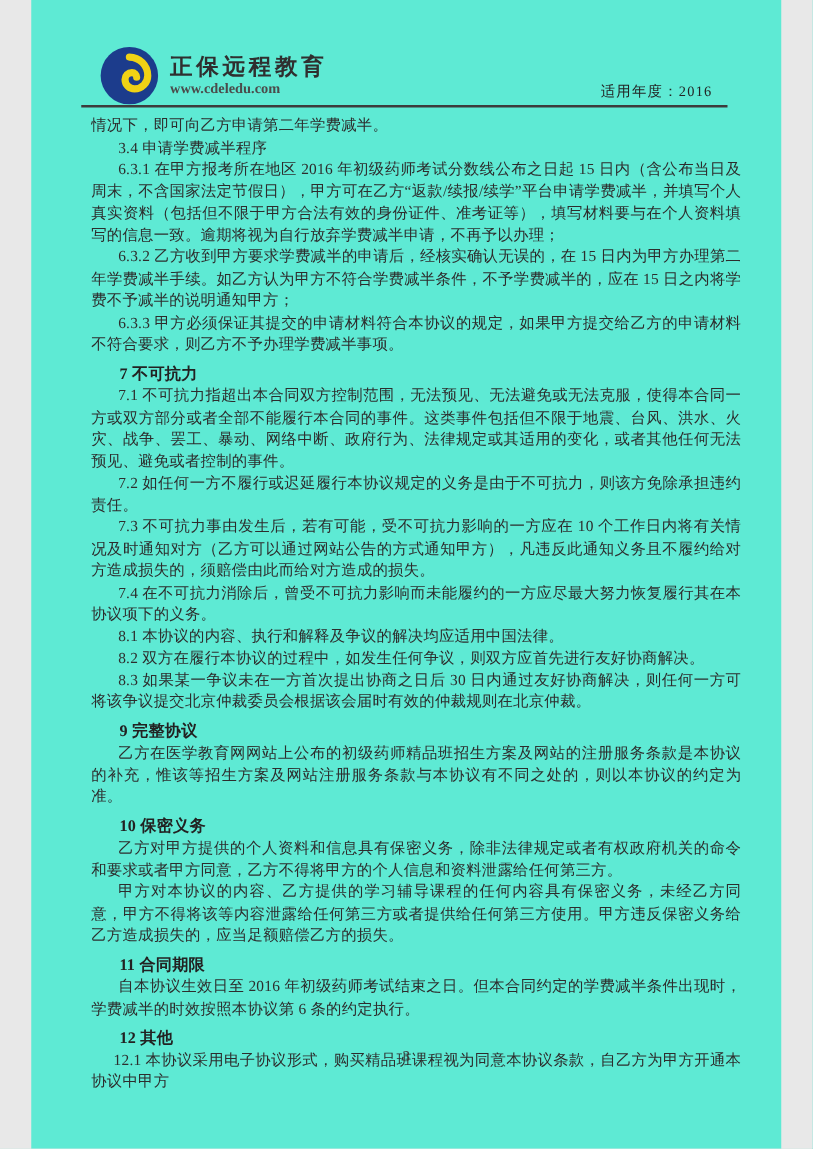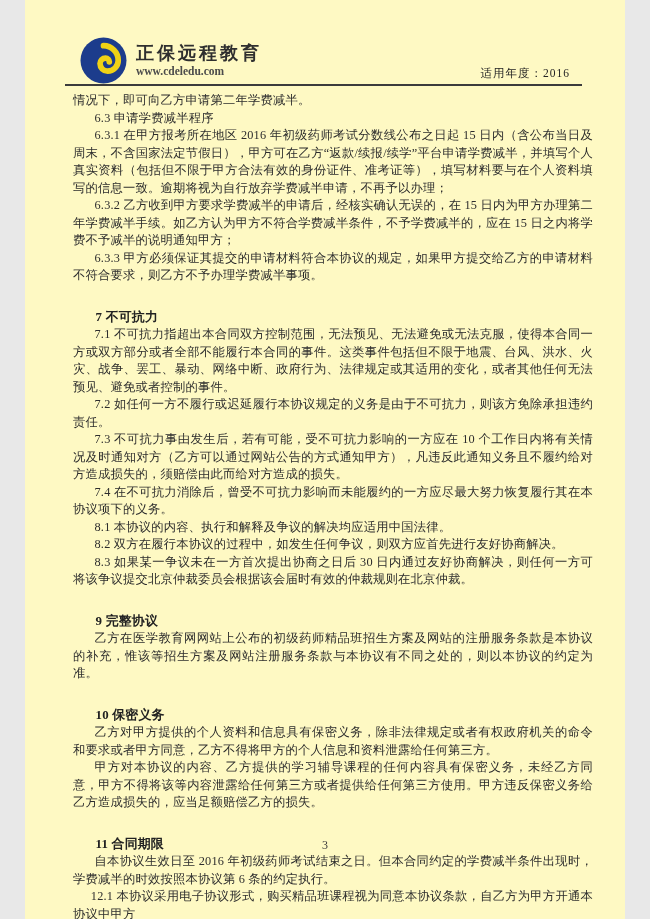--- a/index.html
+++ b/index.html
@@ -2,21 +2,21 @@
 <html lang="zh" style="--logo-blue: #1c3c8c; --logo-yellow: #f0d215; --rule-color: #3c3c3c;"><head>
 <meta charset="utf-8">
 <style>
   * { margin: 0; padding: 0; box-sizing: border-box; }
   html, body { background: #e8e8e8; }
   .page {
     position: relative;
     width: 600px;
     height: 919px;
     margin: 0 auto;
-    background: #fef9c3;
+    background: #5eead4;
     overflow: hidden;
     font-family: "Liberation Serif", "DejaVu Serif", serif;
   }
 
   
   .logo-row {
     position: absolute;
     top: 37px;
     left: 55px;
     display: flex;
@@ -70,21 +70,21 @@
   }
   .doc-body p { margin: 0; }
   .doc-body p.indent { text-indent: 1.75em; }
   .doc-body p.indent-sm { text-indent: 1.45em; }
   .doc-body p.noindent { text-indent: 0; }
   .doc-body p.heading {
     text-indent: 1.75em;
     font-weight: bold;
     font-size: 12.9px;
     color: #222222;
-    margin-top: 24px;
+    margin-top: 6px;
   }
 
   .page-number {
     position: absolute;
     top: 838px;
     left: 0;
     width: 100%;
     text-align: center;
     font-size: 12px;
     color: #3a3a3a;
@@ -104,37 +104,38 @@
       <span class="brand-name">正保远程教育</span>
       <span class="brand-url">www.cdeledu.com</span>
     </div>
   </div>
 
   <div class="year-note">适用年度：2016</div>
   <div class="header-rule"></div>
 
   <div class="doc-body">
       <p class="noindent">情况下，即可向乙方申请第二年学费减半。</p>
-      <p class="indent">6.3 申请学费减半程序</p>
+      <p class="indent">3.4 申请学费减半程序</p>
       <p class="indent">6.3.1 在甲方报考所在地区 2016 年初级药师考试分数线公布之日起 15 日内（含公布当日及周末，不含国家法定节假日），甲方可在乙方“返款/续报/续学”平台申请学费减半，并填写个人真实资料（包括但不限于甲方合法有效的身份证件、准考证等），填写材料要与在个人资料填写的信息一致。逾期将视为自行放弃学费减半申请，不再予以办理；</p>
       <p class="indent">6.3.2 乙方收到甲方要求学费减半的申请后，经核实确认无误的，在 15 日内为甲方办理第二年学费减半手续。如乙方认为甲方不符合学费减半条件，不予学费减半的，应在 15 日之内将学费不予减半的说明通知甲方；</p>
       <p class="indent">6.3.3 甲方必须保证其提交的申请材料符合本协议的规定，如果甲方提交给乙方的申请材料不符合要求，则乙方不予办理学费减半事项。</p>
       <p class="heading">7  不可抗力</p>
       <p class="indent">7.1 不可抗力指超出本合同双方控制范围，无法预见、无法避免或无法克服，使得本合同一方或双方部分或者全部不能履行本合同的事件。这类事件包括但不限于地震、台风、洪水、火灾、战争、罢工、暴动、网络中断、政府行为、法律规定或其适用的变化，或者其他任何无法预见、避免或者控制的事件。</p>
       <p class="indent">7.2 如任何一方不履行或迟延履行本协议规定的义务是由于不可抗力，则该方免除承担违约责任。</p>
       <p class="indent">7.3 不可抗力事由发生后，若有可能，受不可抗力影响的一方应在 10 个工作日内将有关情况及时通知对方（乙方可以通过网站公告的方式通知甲方），凡违反此通知义务且不履约给对方造成损失的，须赔偿由此而给对方造成的损失。</p>
       <p class="indent">7.4 在不可抗力消除后，曾受不可抗力影响而未能履约的一方应尽最大努力恢复履行其在本协议项下的义务。</p>
       <p class="indent">8.1 本协议的内容、执行和解释及争议的解决均应适用中国法律。</p>
       <p class="indent">8.2 双方在履行本协议的过程中，如发生任何争议，则双方应首先进行友好协商解决。</p>
       <p class="indent">8.3 如果某一争议未在一方首次提出协商之日后 30 日内通过友好协商解决，则任何一方可将该争议提交北京仲裁委员会根据该会届时有效的仲裁规则在北京仲裁。</p>
       <p class="heading">9 完整协议</p>
       <p class="indent">乙方在医学教育网网站上公布的初级药师精品班招生方案及网站的注册服务条款是本协议的补充，惟该等招生方案及网站注册服务条款与本协议有不同之处的，则以本协议的约定为准。</p>
       <p class="heading">10 保密义务</p>
       <p class="indent">乙方对甲方提供的个人资料和信息具有保密义务，除非法律规定或者有权政府机关的命令和要求或者甲方同意，乙方不得将甲方的个人信息和资料泄露给任何第三方。</p>
       <p class="indent">甲方对本协议的内容、乙方提供的学习辅导课程的任何内容具有保密义务，未经乙方同意，甲方不得将该等内容泄露给任何第三方或者提供给任何第三方使用。甲方违反保密义务给乙方造成损失的，应当足额赔偿乙方的损失。</p>
       <p class="heading">11 合同期限</p>
       <p class="indent">自本协议生效日至 2016 年初级药师考试结束之日。但本合同约定的学费减半条件出现时，学费减半的时效按照本协议第 6 条的约定执行。</p>
+      <p class="heading">12 其他</p>
       <p class="indent-sm">12.1 本协议采用电子协议形式，购买精品班课程视为同意本协议条款，自乙方为甲方开通本协议中甲方</p>
     </div>
 
   <div class="page-number">3</div>
 
 </div>
 
 </body></html>

